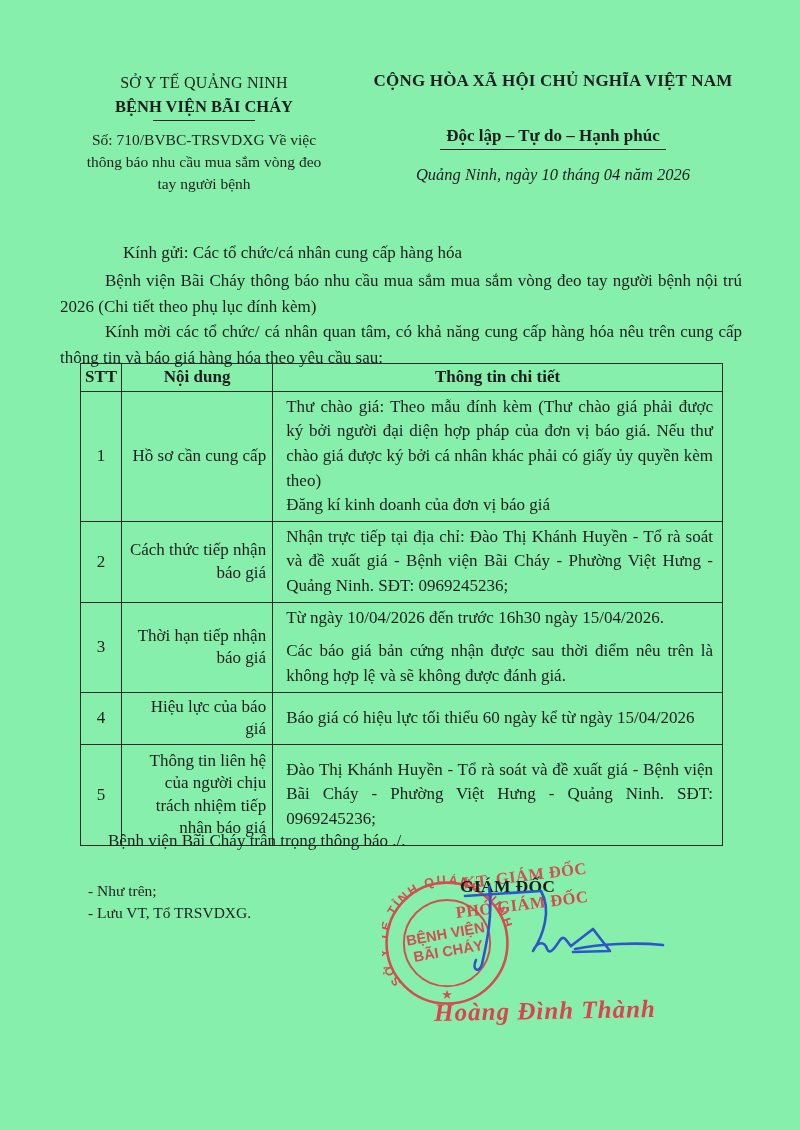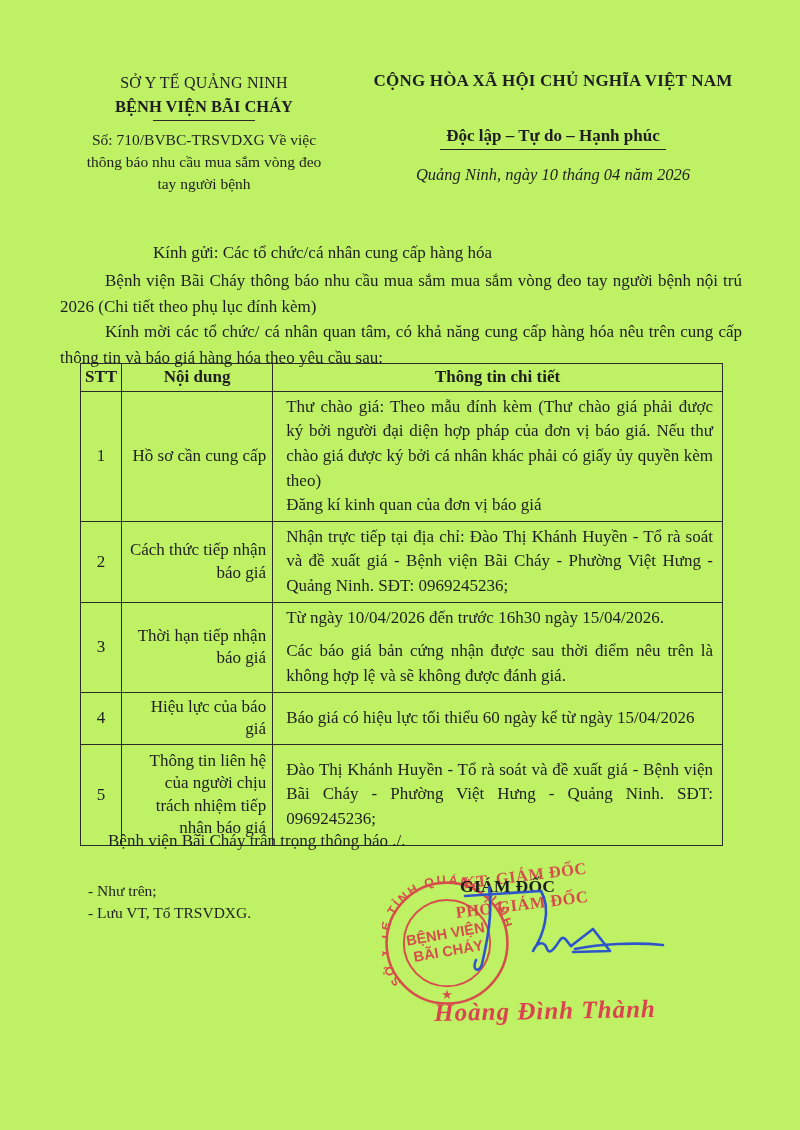--- a/index.html
+++ b/index.html
@@ -2,21 +2,21 @@
 <html><head>
 <meta charset="utf-8">
 <style>
   * { margin: 0; padding: 0; box-sizing: border-box; }
   html, body { background: #ffffff; }
   .page {
     position: relative;
     width: 800px;
     height: 1130px;
     margin: 0 auto;
-    background: #bef264;
+    background: #86efac;
     font-family: "Liberation Serif", "DejaVu Serif", serif;
     color: #1e1e1e;
     overflow: hidden;
   }
   
   .hdr-left {
     position: absolute; left: 58px; top: 72px; width: 292px;
     text-align: center; line-height: 1.35;
   }
   .hdr-left .agency { font-size: 16px; letter-spacing: .2px; }
@@ -28,21 +28,21 @@
     text-align: center; line-height: 1.3;
   }
   .hdr-right .motto1 { font-size: 17px; font-weight: bold; letter-spacing: .2px; }
   .hdr-right .motto2 {
     display: inline-block; font-size: 17px; font-weight: bold;
     border-bottom: 1.8px solid #222; padding: 1px 6px 2px 6px; margin-top: 11px;
   }
   .hdr-right .place-date { font-size: 16.5px; font-style: italic; margin-top: 14px; }
   
   .body-text { position: absolute; left: 60px; top: 240px; width: 682px; font-size: 17px; line-height: 1.52; }
-  .body-text .salutation { margin-left: 93px; margin-bottom: 2px; }
+  .body-text .salutation { margin-left: 63px; margin-bottom: 2px; }
   .body-text p.para { text-align: justify; text-indent: 45px; }
   
   table.doc-table {
     position: absolute; left: 80px; top: 363px; width: 643px;
     border-collapse: collapse; font-size: 17px;
   }
   .doc-table th, .doc-table td { border: 1.6px solid #2b2b2b; vertical-align: middle; }
   .doc-table th { font-weight: bold; text-align: center; height: 27px; padding: 1px 4px; }
   .col-stt { width: 41px; text-align: center; }
   .col-nd  { width: 151px; text-align: right; line-height: 1.32; padding: 3px 6px; }
@@ -112,21 +112,21 @@
         <th class="col-nd">Nội dung</th>
         <th class="col-ct" style="text-align:center">Thông tin chi tiết</th>
       </tr>
     </thead>
     <tbody>
       <tr class="r1">
         <td class="col-stt">1</td>
         <td class="col-nd">Hồ sơ cần cung cấp</td>
         <td class="col-ct">
           <p>Thư chào giá: Theo mẫu đính kèm (Thư chào giá phải được ký bởi người đại diện hợp pháp của đơn vị báo giá. Nếu thư chào giá được ký bởi cá nhân khác phải có giấy ủy quyền kèm theo)</p>
-          <p>Đăng kí kinh quan của đơn vị báo giá</p>
+          <p>Đăng kí kinh doanh của đơn vị báo giá</p>
         </td>
       </tr>
       <tr class="r2">
         <td class="col-stt">2</td>
         <td class="col-nd">Cách thức tiếp nhận báo giá</td>
         <td class="col-ct">
           <p>Nhận trực tiếp tại địa chỉ: Đào Thị Khánh Huyền - Tổ rà soát và đề xuất giá - Bệnh viện Bãi Cháy - Phường Việt Hưng - Quảng Ninh. SĐT: 0969245236;</p>
         </td>
       </tr>
       <tr class="r3">

